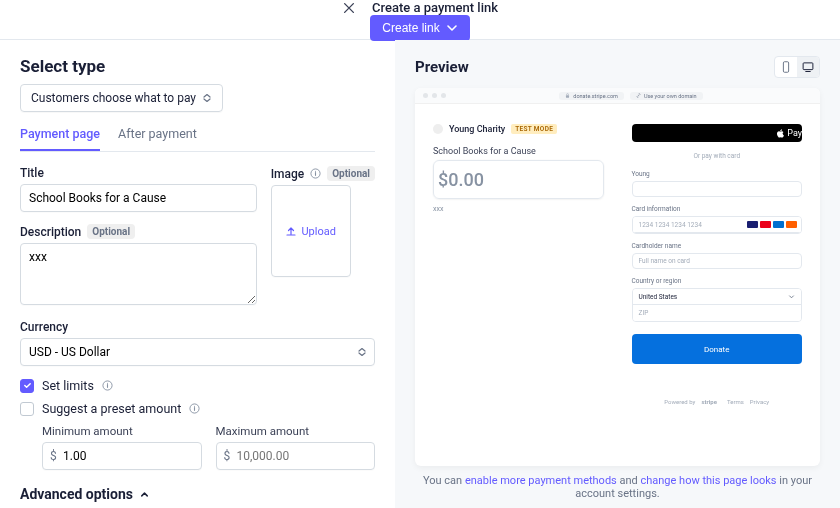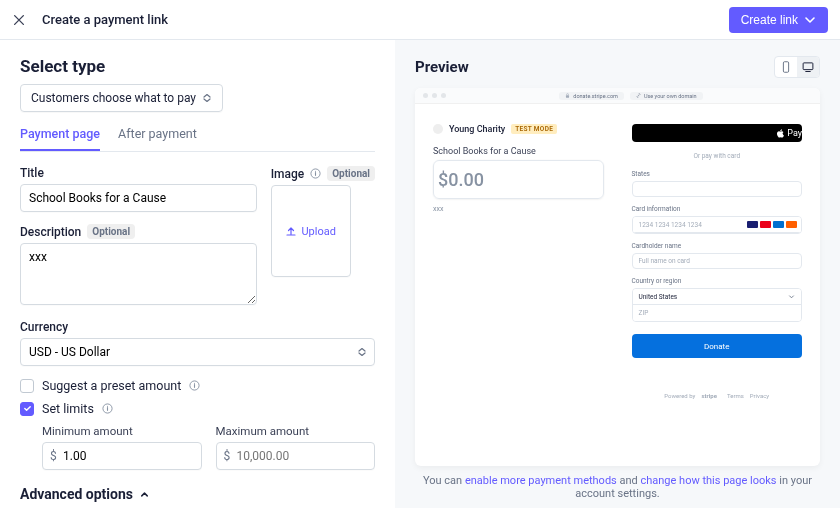--- a/index.html
+++ b/index.html
@@ -12,20 +12,21 @@
     height: 508px;
     overflow: hidden;
   }
   .topbar {
     height: 40px;
     display: flex;
     align-items: center;
     justify-content: space-between;
     padding: 0 12px;
     border-bottom: 1px solid #e3e8ee;
+    flex-direction: column;
   }
   .topbar-left { display: flex; align-items: center; gap: 16px; }
   .close-icon { width: 14px; height: 14px; cursor: pointer; color: #3c4257; }
   .topbar-title { font-size: 13px; font-weight: 500; color: #1a1f36; }
   .create-link-btn {
     background: #635bff;
     color: #fff;
     border: none;
     border-radius: 4px;
     padding: 6px 12px;
@@ -159,21 +160,21 @@
   .card-group .finput{border:none;border-radius:0;border-bottom:1px solid #e3e8ee;}
   .card-group .split{display:flex;}
   .card-group .split .finput{flex:1;border-bottom:none;}
   .card-group .split .finput:first-child{border-right:1px solid #e3e8ee;}
   .cards-ic{position:absolute;right:4px;display:flex;gap:2px;}
   .card-rect{width:11px;height:7px;border-radius:1px;}
   .country-grp{border:1px solid #e3e8ee;border-radius:4px;overflow:hidden;}
   .country-grp .finput{border:none;border-radius:0;}
   .country-grp .finput:first-child{border-bottom:1px solid #e3e8ee;color:#1a1f36;position:relative;}
   .country-chev{position:absolute;right:6px;}
-  .donate-btn{ background:#0570de;color:#fff;border-radius:4px;height:24px;display:flex;align-items:center;justify-content:center;font-size:8px;margin-top:12px;}
+  .donate-btn{ background:#0570de;color:#fff;border-radius:4px;height:30px;display:flex;align-items:center;justify-content:center;font-size:8px;margin-top:12px;}
   .co-foot{ text-align:center; font-size:6px; color:#a3acb9; margin-top:34px; display:flex;justify-content:center;gap:10px;}
   .co-foot .grp{display:flex;gap:6px;}
   .hint{ text-align:center; font-size:11px; color:#697386; margin-top:8px;}
   .hint .lnk{color:#635bff;}
 </style>
 </head>
 <body>
 
 <div class="topbar">
   <div class="topbar-left">
@@ -242,35 +243,35 @@
         </div>
       <div class="currency-sel">
         <select><option>USD - US Dollar</option></select>
         <svg class="chev-abs" viewBox="0 0 10 10">
             <path d="M2 4l3-2.5L8 4M2 6l3 2.5L8 6" stroke="currentColor" stroke-width="1.2" fill="none" stroke-linecap="round" stroke-linejoin="round"></path>
           </svg>
       </div>
     </div>
 
     <div class="check-row">
-      <span class="chk"></span>
-      <span>Suggest a preset amount</span>
-      <svg class="info-ic" viewBox="0 0 12 12">
-          <circle cx="6" cy="6" r="5" fill="none" stroke="currentColor" stroke-width="1"></circle>
-          <path d="M6 5v3M6 3.5v.1" stroke="currentColor" stroke-width="1.2" stroke-linecap="round"></path>
-        </svg>
-    </div>
-
-    <div class="check-row">
       <span class="chk checked">
           <svg viewBox="0 0 10 10">
             <path d="M2 5l2 2 4-4" stroke="#fff" stroke-width="1.6" fill="none" stroke-linecap="round" stroke-linejoin="round"></path>
           </svg>
         </span>
       <span>Set limits</span>
+      <svg class="info-ic" viewBox="0 0 12 12">
+          <circle cx="6" cy="6" r="5" fill="none" stroke="currentColor" stroke-width="1"></circle>
+          <path d="M6 5v3M6 3.5v.1" stroke="currentColor" stroke-width="1.2" stroke-linecap="round"></path>
+        </svg>
+    </div>
+
+    <div class="check-row">
+      <span class="chk"></span>
+      <span>Suggest a preset amount</span>
       <svg class="info-ic" viewBox="0 0 12 12">
           <circle cx="6" cy="6" r="5" fill="none" stroke="currentColor" stroke-width="1"></circle>
           <path d="M6 5v3M6 3.5v.1" stroke="currentColor" stroke-width="1.2" stroke-linecap="round"></path>
         </svg>
     </div>
 
     <div class="sub-amounts field-block">
       <div class="amount-field">
         <div class="label-row">
             <span>Minimum amount</span>
@@ -357,21 +358,21 @@
           <div class="desc-txt">xxx</div>
         </div>
         <div class="co-right">
           <div class="apple-btn">
             <svg viewBox="0 0 12 14">
                 <path d="M9.2 7.3c0-1.6 1.3-2.4 1.4-2.4-.8-1.1-1.9-1.3-2.3-1.3-1-.1-1.9.6-2.4.6s-1.3-.6-2.1-.6c-1.1 0-2.1.6-2.7 1.6C-.1 7.2.8 10.2 2 11.8c.6.8 1.2 1.7 2.1 1.6.8 0 1.2-.5 2.2-.5s1.3.5 2.2.5c.9 0 1.5-.8 2-1.6.6-.9.9-1.8.9-1.8s-1.8-.7-1.8-2.7zM7.6 2.6c.5-.6.8-1.4.7-2.2-.7 0-1.5.5-2 1-.4.5-.8 1.3-.7 2.1.8.1 1.6-.4 2-.9z"></path>
               </svg>
             <span>Pay</span>
           </div>
           <div class="or-line">Or pay with card</div>
-          <div class="flab">States</div>
+          <div class="flab">Young</div>
           <div class="finput"></div>
           <div class="flab">Card information</div>
           <div class="card-group">
             <div class="finput">
               <span>1234 1234 1234 1234</span>
               <span class="cards-ic">
                 <span class="card-rect" style="background:#1a1f71"></span>
                 <span class="card-rect" style="background:#eb001b"></span>
                 <span class="card-rect" style="background:#006fcf"></span>
                 <span class="card-rect" style="background:#ff5f00"></span>

